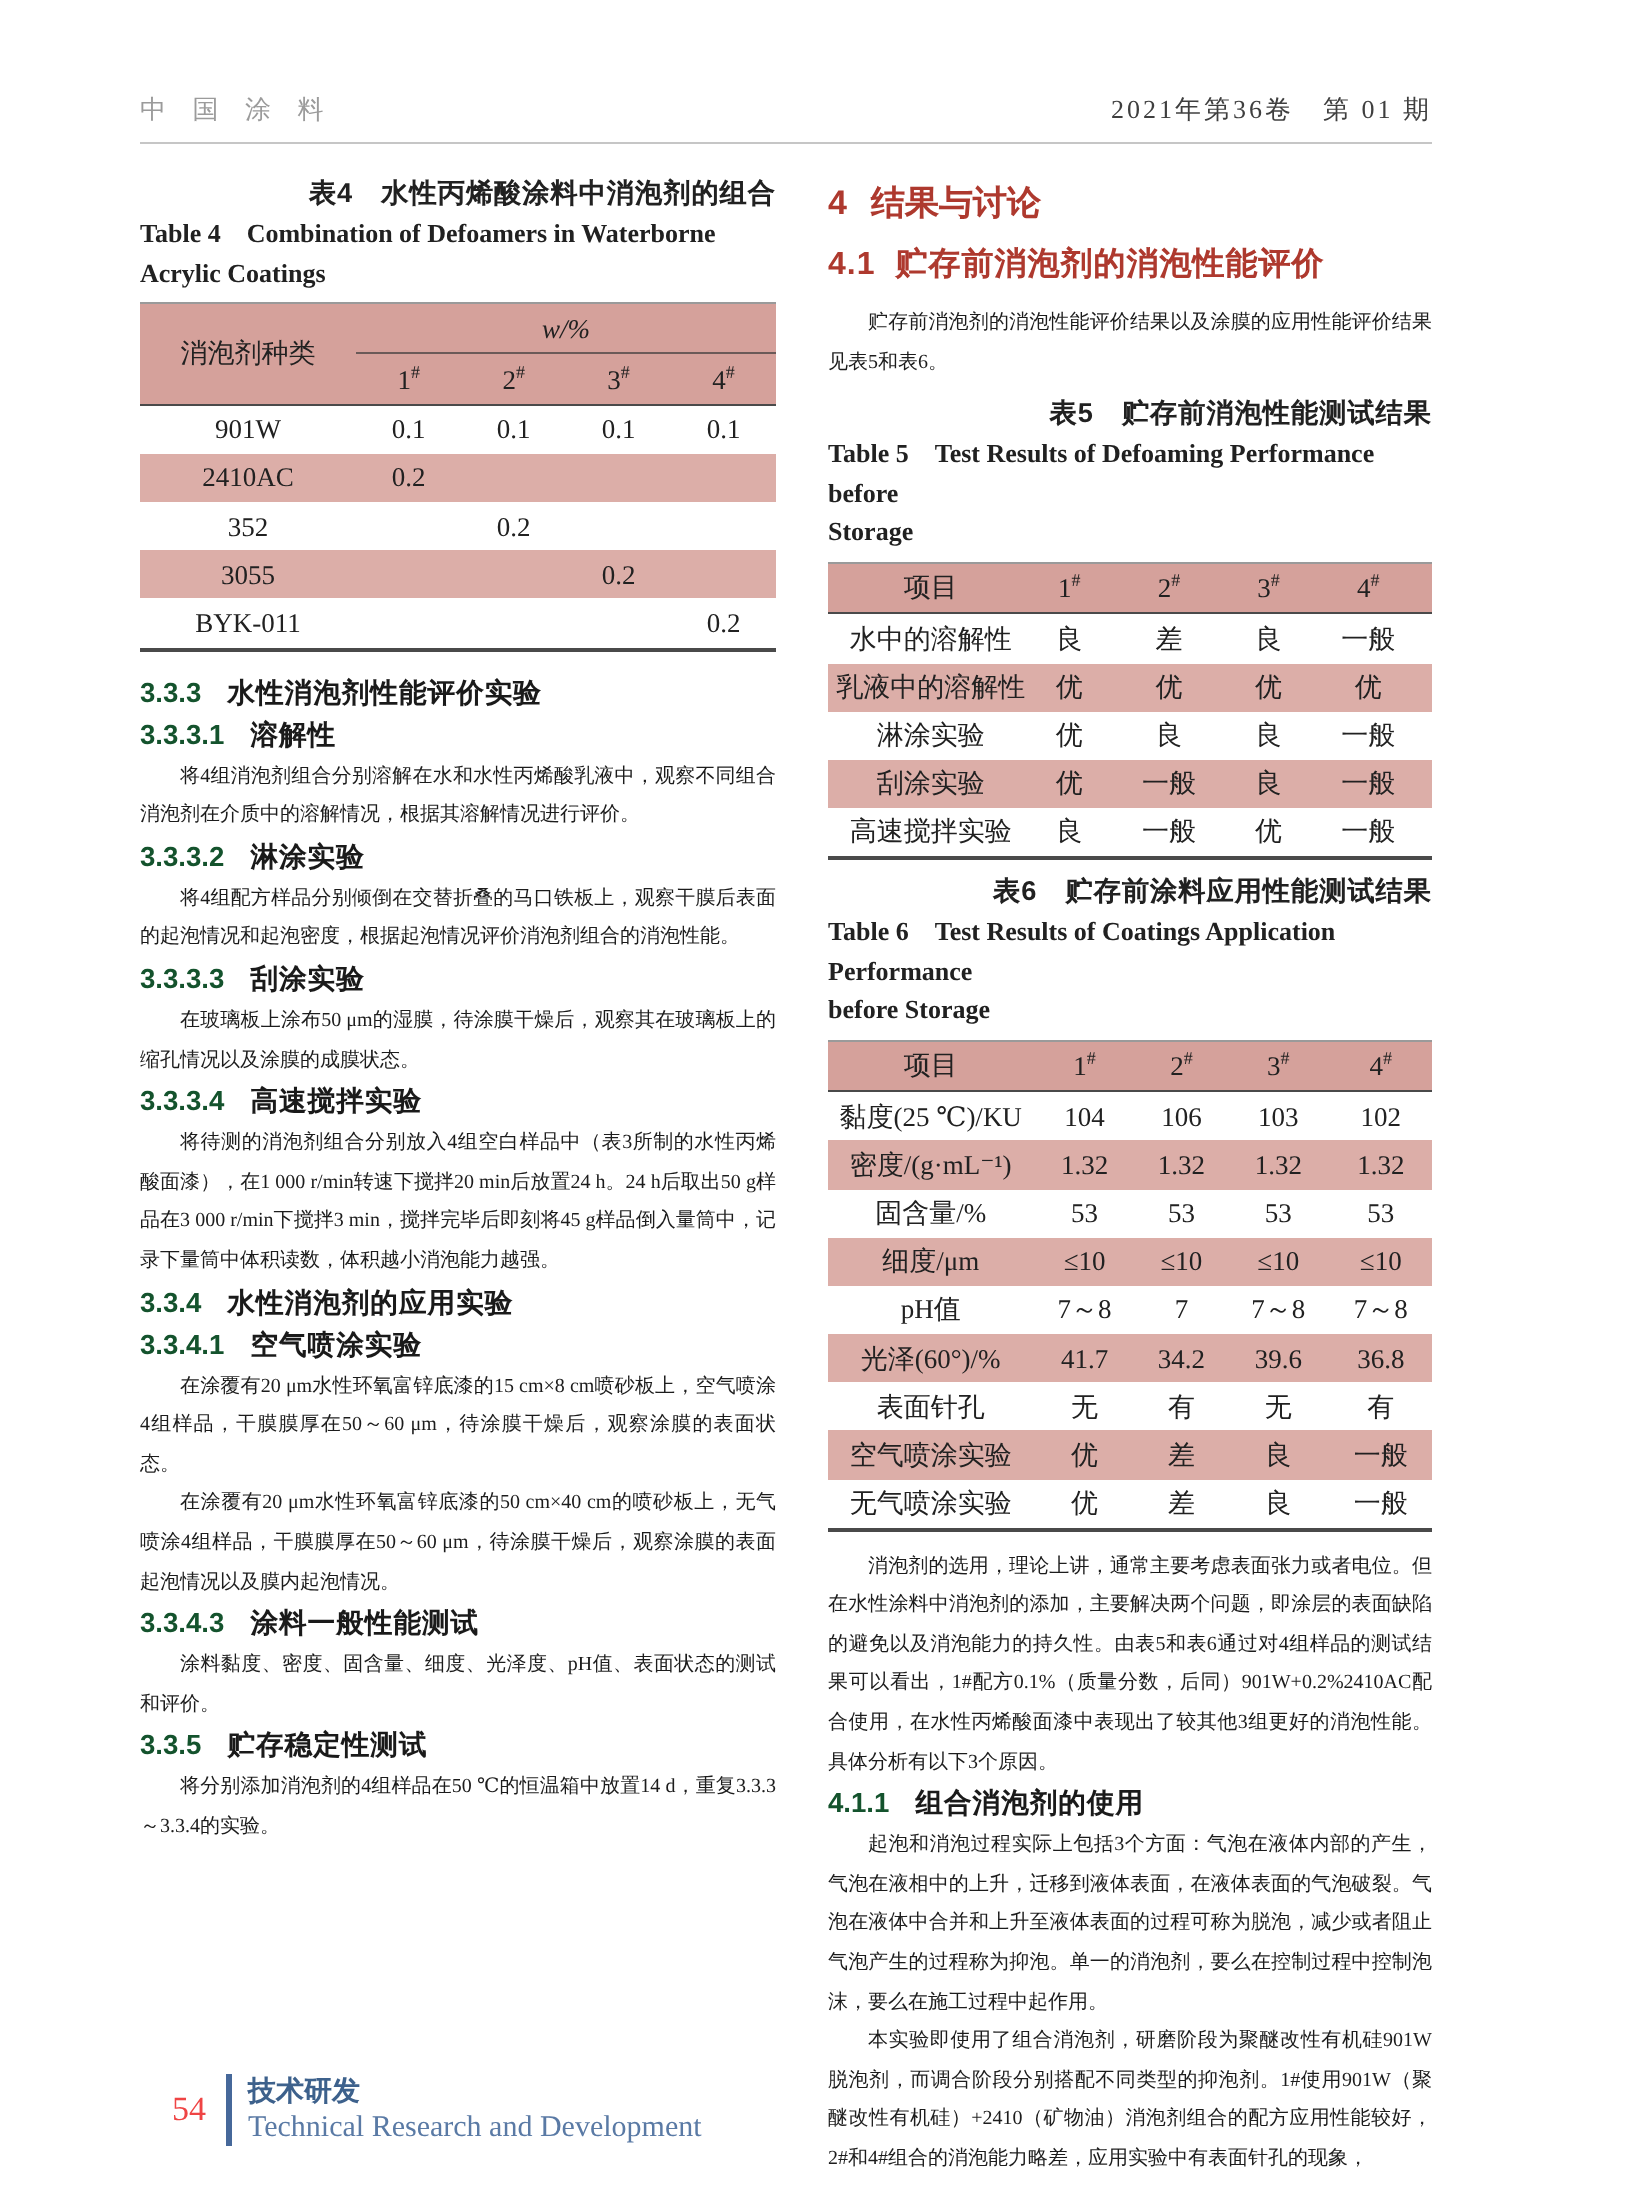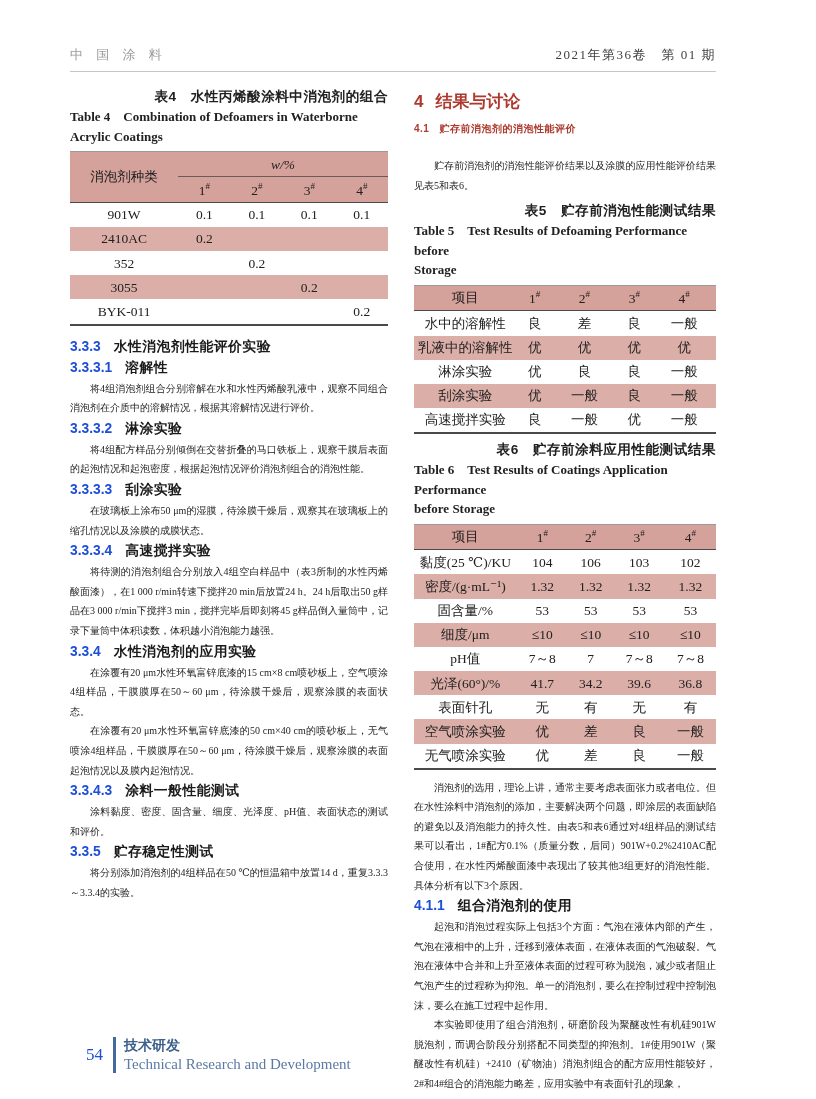--- a/index.html
+++ b/index.html
@@ -30,28 +30,28 @@
 
   
   .para {
     margin: 0; font-size: 10px; line-height: 19.6px;
     text-align: justify; text-indent: 2em; color:#1c1c1c;
   }
 
   
   .sec-head { font-family: "Liberation Sans", "DejaVu Sans", sans-serif;
     font-size: 13.8px; font-weight: bold; line-height: 20px; margin: 1px 0; }
-  .sec-head .sec-num { color: #1d4ed8; margin-right: 13px; }
+  .sec-head .sec-num { color: #14532d; margin-right: 13px; }
   .sec-head .sec-title { color: #1a1a1a; letter-spacing: .5px; }
 
   .h1-head { font-family: "Liberation Sans", "DejaVu Sans", sans-serif;
     color:#ae392e; font-weight:bold; font-size: 17px; margin: 2px 0 9px 0; }
   .h1-head .sec-num { margin-right: 12px; }
   .h2-head { font-family: "Liberation Sans", "DejaVu Sans", sans-serif;
-    color:#ae392e; font-weight:bold; font-size: 10px; margin: 0 0 20px 0; letter-spacing:.5px; }
+    color:#ae392e; font-weight:bold; font-size: 16px; margin: 0 0 9px 0; letter-spacing:.5px; }
   .h2-head .sec-num { margin-right: 10px; }
 
   
   .tbl-block { margin-top: 7px; }
   .cap-zh { text-align:right; font-weight:bold; font-size: 13.6px;
     font-family: "Liberation Sans", "DejaVu Sans", sans-serif; letter-spacing:.5px; }
   .cap-en { font-weight:bold; font-size: 13px; line-height: 1.5;
     font-family: "Liberation Serif", "DejaVu Serif", serif; margin-top:1px; }
 
   
@@ -67,21 +67,21 @@
   tr.row-pink td { background: #dcaea8; }
   td.row-label, th.row-label { text-align: left; padding-left: 7px; }
   th.span-head { font-style: italic; border-bottom: 1px solid #6b5a58; }
   sup { font-size: 9px; }
 
   
   .page-footer {
     position: absolute; left: 86px; bottom: 26px;
     display: flex; align-items: center;
   }
-  .page-number { font-size: 17px; color: #1d4ed8; margin-right: 10px; }
+  .page-number { font-size: 17px; color: #ef4444; margin-right: 10px; }
   .footer-divider { width: 3px; height: 36px; background: #46689a; margin-right: 8px; }
   .footer-sec-zh { font-family: "Liberation Sans", "DejaVu Sans", sans-serif;
     font-weight: bold; font-size: 14px; color: #3d618c; line-height: 1.2; }
   .footer-sec-en { font-size: 15px; color: #5a7aa5; margin-top: 2px; }
 
   .gap-6 { height: 6px; } .gap-4 { height: 4px; }
 </style>
 </head>
 <body>
 
@@ -155,20 +155,21 @@
           <div class="sec-head"><span class="sec-num">3.3.3</span><span class="sec-title">水性消泡剂性能评价实验</span></div>
           <div class="sec-head"><span class="sec-num">3.3.3.1</span><span class="sec-title">溶解性</span></div>
           <p class="para">将4组消泡剂组合分别溶解在水和水性丙烯酸乳液中，观察不同组合消泡剂在介质中的溶解情况，根据其溶解情况进行评价。</p>
           <div class="sec-head"><span class="sec-num">3.3.3.2</span><span class="sec-title">淋涂实验</span></div>
           <p class="para">将4组配方样品分别倾倒在交替折叠的马口铁板上，观察干膜后表面的起泡情况和起泡密度，根据起泡情况评价消泡剂组合的消泡性能。</p>
           <div class="sec-head"><span class="sec-num">3.3.3.3</span><span class="sec-title">刮涂实验</span></div>
           <p class="para">在玻璃板上涂布50 μm的湿膜，待涂膜干燥后，观察其在玻璃板上的缩孔情况以及涂膜的成膜状态。</p>
           <div class="sec-head"><span class="sec-num">3.3.3.4</span><span class="sec-title">高速搅拌实验</span></div>
           <p class="para">将待测的消泡剂组合分别放入4组空白样品中（表3所制的水性丙烯酸面漆），在1 000 r/min转速下搅拌20 min后放置24 h。24 h后取出50 g样品在3 000 r/min下搅拌3 min，搅拌完毕后即刻将45 g样品倒入量筒中，记录下量筒中体积读数，体积越小消泡能力越强。</p>
           <div class="sec-head"><span class="sec-num">3.3.4</span><span class="sec-title">水性消泡剂的应用实验</span></div>
+          <div class="sec-head"><span class="sec-num">3.3.4.1</span><span class="sec-title">空气喷涂实验</span></div>
           <p class="para">在涂覆有20 μm水性环氧富锌底漆的15 cm×8 cm喷砂板上，空气喷涂4组样品，干膜膜厚在50～60 μm，待涂膜干燥后，观察涂膜的表面状态。</p>
           <p class="para">在涂覆有20 μm水性环氧富锌底漆的50 cm×40 cm的喷砂板上，无气喷涂4组样品，干膜膜厚在50～60 μm，待涂膜干燥后，观察涂膜的表面起泡情况以及膜内起泡情况。</p>
           <div class="sec-head"><span class="sec-num">3.3.4.3</span><span class="sec-title">涂料一般性能测试</span></div>
           <p class="para">涂料黏度、密度、固含量、细度、光泽度、pH值、表面状态的测试和评价。</p>
           <div class="sec-head"><span class="sec-num">3.3.5</span><span class="sec-title">贮存稳定性测试</span></div>
           <p class="para">将分别添加消泡剂的4组样品在50 ℃的恒温箱中放置14 d，重复3.3.3～3.3.4的实验。</p>
         </div>
     </div>
 
     <div class="col-right">

